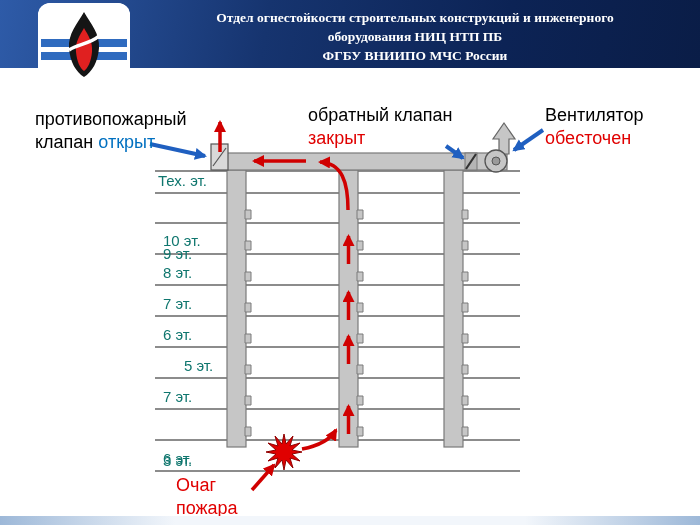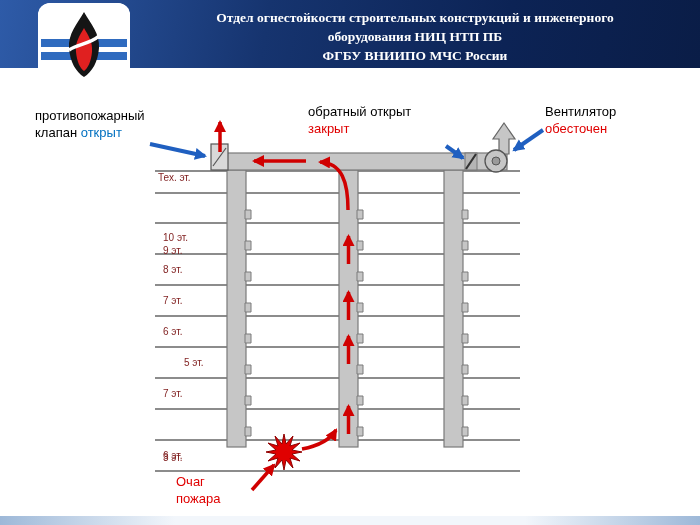--- a/index.html
+++ b/index.html
@@ -13,24 +13,24 @@
   .header-title { position:absolute; left:145px; right:15px; top:9px; text-align:center;
                   color:#ffffff; font-family:"Liberation Serif", serif; font-weight:bold;
                   font-size:13.5px; line-height:1.4; }
   .logo-box { position:absolute; left:38px; top:3px; width:92px; height:84px;
               background:#ffffff; border-radius:12px; overflow:hidden; }
 
   
   .diagram { position:absolute; left:0; top:0; width:700px; height:525px; z-index:1; }
 
   
-  .callout { position:absolute; z-index:2; font-size:13px; color:#000; line-height:1.28; }
+  .callout { position:absolute; z-index:2; font-size:18px; color:#000; line-height:1.28; }
   .blue { color:#0070C0;margin-top:22px; }
   .red  { color:#e00000; }
-  .floor-label { position:absolute; z-index:2; font-size:10px; color:#7f1d1d; white-space:nowrap; }
+  .floor-label { position:absolute; z-index:2; font-size:15px; color:#0f766e; white-space:nowrap; }
 
   
   .bottom-strip { position:absolute; left:0; bottom:0; width:700px; height:9px; z-index:2;
                   background:linear-gradient(to right,#9db8d8 0%,#f2f6fb 25%,#f2f6fb 75%,#9db8d8 100%); }
 </style>
 </head>
 <body>
 
 <div class="page">
 
@@ -148,21 +148,21 @@
       <div>ФГБУ ВНИИПО МЧС России</div>
     </div>
   </div>
 
   <div class="callout" style="left:35px;top:108px;">
     <span>противопожарный</span><br>
     <span>клапан </span><span class="blue">открыт</span>
   </div>
 
   <div class="callout" style="left:308px;top:104px;">
-    <span>обратный открыт</span><br>
+    <span>обратный клапан</span><br>
     <span class="red">закрыт</span>
   </div>
 
   <div class="callout" style="left:545px;top:104px;">
     <span>Вентилятор</span><br>
     <span class="red">обесточен</span>
   </div>
 
   <div class="callout" style="left:176px;top:474px;">
     <span class="red">Очаг</span><br>

